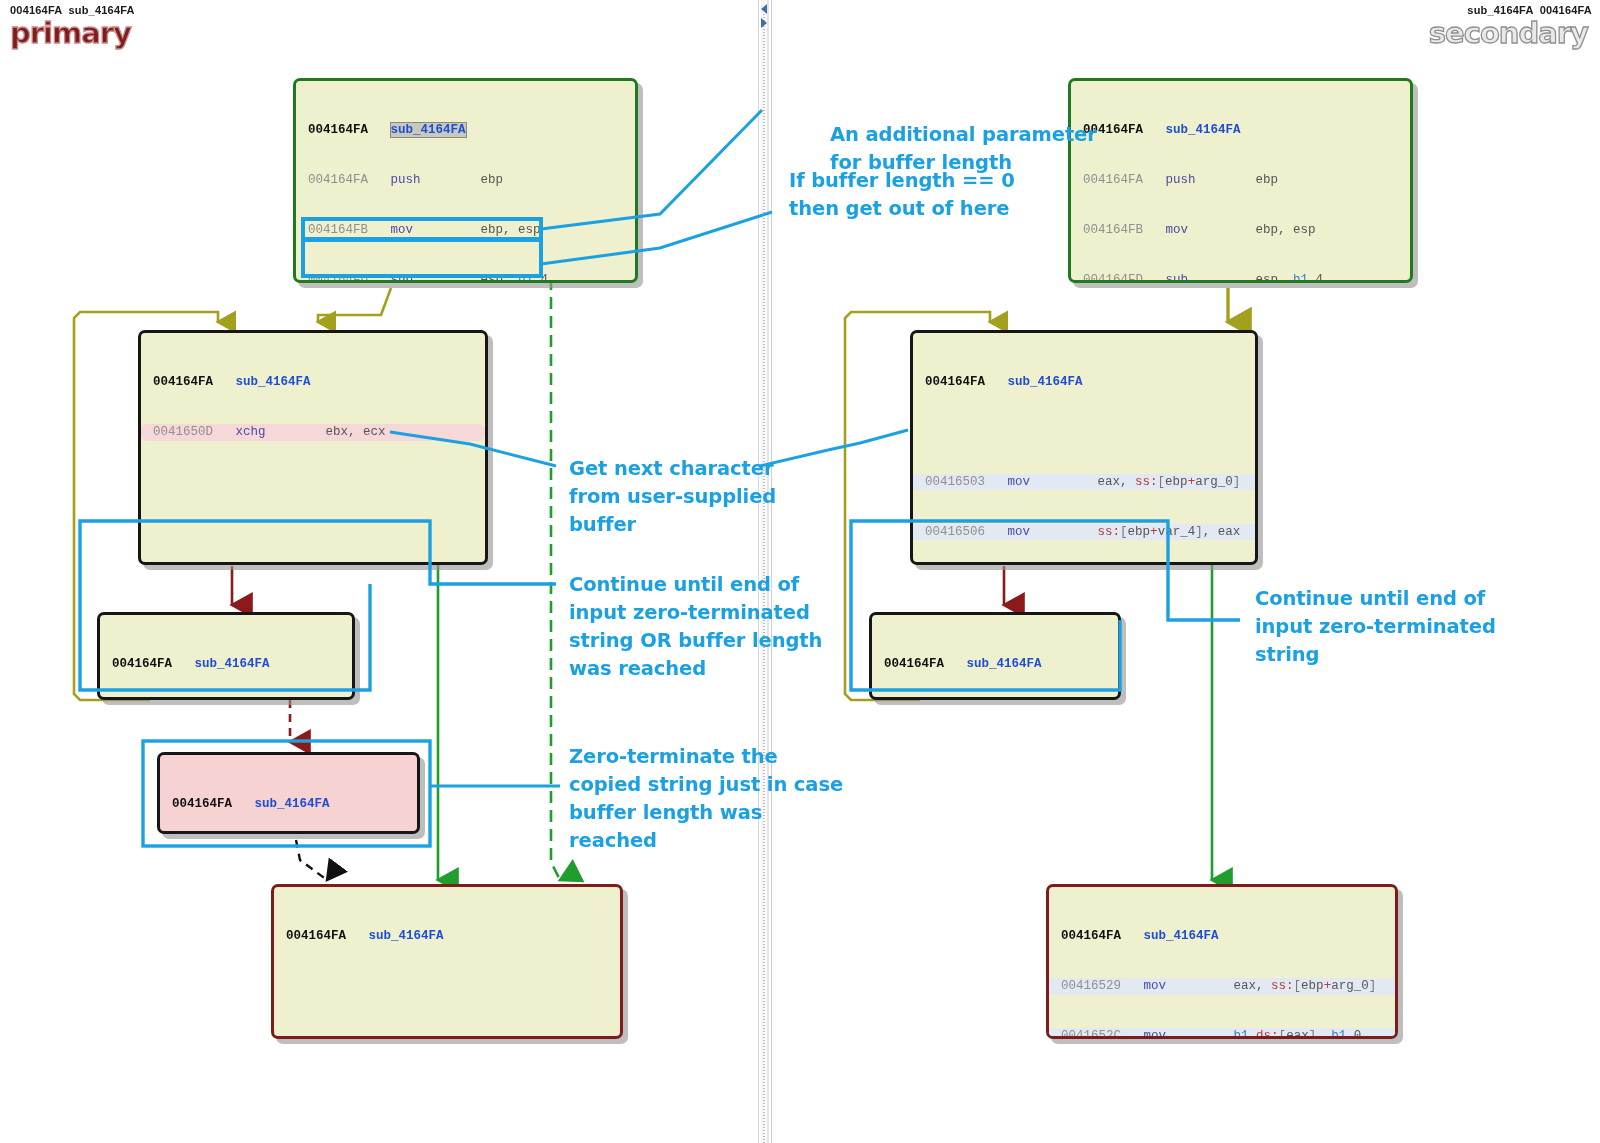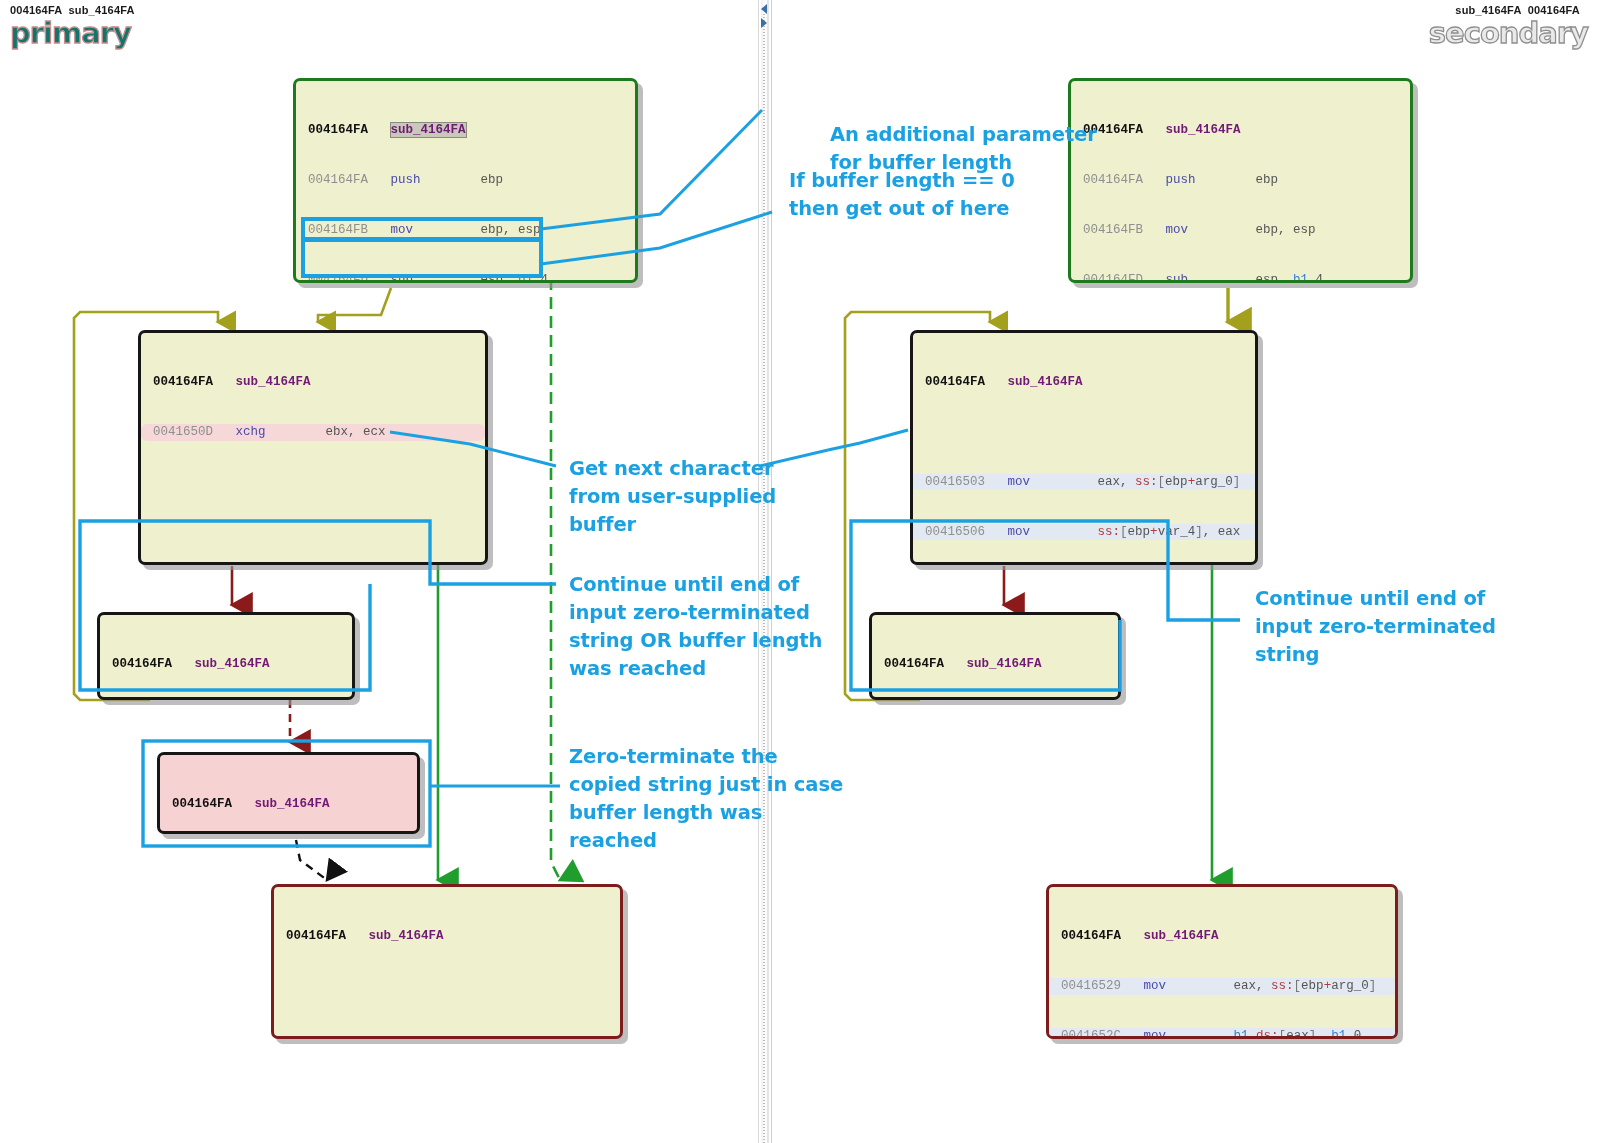--- a/index.html
+++ b/index.html
@@ -10,21 +10,21 @@
   
   .corner-addr{
     position:absolute;font-family:"Liberation Sans",sans-serif;
     font-size:11px;font-weight:bold;color:#1a1a1a;letter-spacing:.2px;
     white-space:pre;
   }
   .wm{
     position:absolute;font-family:"DejaVu Sans",sans-serif;font-weight:bold;
     font-size:29px;letter-spacing:-1px;white-space:pre;
   }
-  .wm-primary{color:#0f766e;-webkit-text-stroke:1.3px #c98b8b;text-shadow:0 0 0 #f6d4d4;}
+  .wm-primary{color:#7f1d1d;-webkit-text-stroke:1.3px #c98b8b;text-shadow:0 0 0 #f6d4d4;}
   .wm-secondary{color:#e9e9e9;-webkit-text-stroke:1.3px #8f8f8f;}
 
   
   .splitter{
     position:absolute;top:0;bottom:0;width:12px;
     background:
       linear-gradient(to right,#ffffff 0,#ffffff 2px,#f4f4f4 2px,#f4f4f4 4px,#fbfbfb 4px,#fbfbfb 8px,#e4e4e4 8px,#e4e4e4 10px,#ffffff 10px);
     border-left:1px solid #d8d8d8;border-right:1px solid #d0d0d0;
   }
   .splitter .dots{
@@ -51,21 +51,21 @@
     font-family:"Liberation Mono","DejaVu Sans Mono",monospace;
     font-size:12.5px;line-height:16.6px;white-space:pre;
     padding:8px 0 8px 0;
   }
   .ln{display:block;height:16.6px;padding-left:12px;}
   .ln.hl-pink{background:#f7d8d8;border-radius:6px;}
   .ln.hl-blue{background:#e3e9f2;}
   .ln.blank{background:transparent;}
   .addr{color:#8f8f8f;}
   .addr.hd{color:#111;font-weight:bold;}
-  .nm{color:#701a75;font-weight:bold;}
+  .nm{color:#1d4ed8;font-weight:bold;}
   .nm.sel{background:#c9c9bb;outline:1px solid #8a8a7d;}
   .mn{color:#4a4aa8;}
   .op{color:#555;}
   .seg{color:#b23a3a;}
   .kw{color:#2f7fd0;}
   .brk{color:#777;}
 
   
   .anno{
     position:absolute;color:#1ba1e2;font-weight:bold;font-size:19.5px;
@@ -74,21 +74,21 @@
 
   
   svg.overlay{position:absolute;left:0;top:0;width:1600px;height:1143px;pointer-events:none;}
 </style>
 </head>
 <body>
 
 <div class="corner-addr" style="left:10px;top:4px;">004164FA  sub_4164FA</div>
 <div class="wm wm-primary" style="left:10px;top:16px;">primary</div>
 
-<div class="corner-addr" style="right:20px;top:4px;text-align:center;">sub_4164FA  004164FA</div>
+<div class="corner-addr" style="right:8px;top:4px;text-align:center;">sub_4164FA  004164FA</div>
 <div class="wm wm-secondary" style="right:12px;top:16px;text-align:center;">secondary</div>
 
 <div class="splitter" style="left:758px;">
   <div class="dots"></div>
   <div class="split-arrow up"></div>
   <div class="split-arrow dn"></div>
 </div>
 
 <svg class="overlay">
   <defs>

